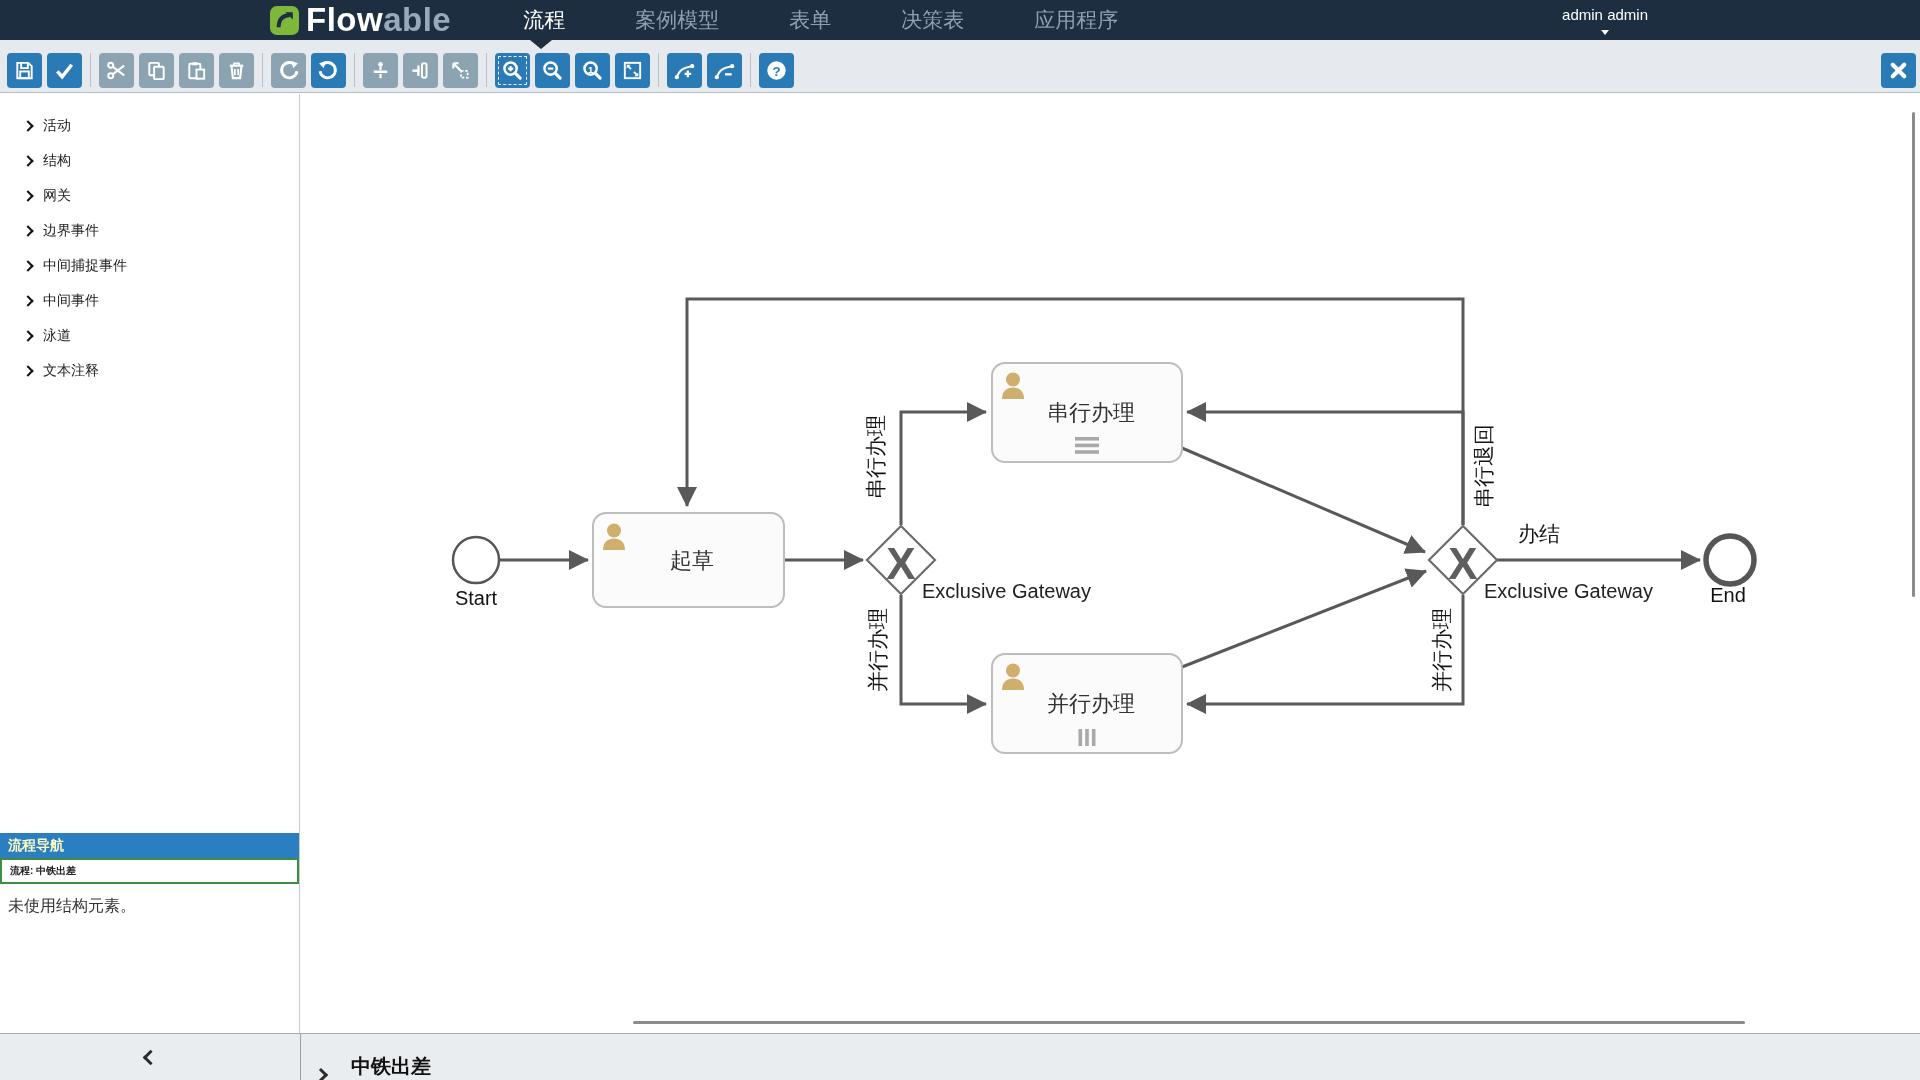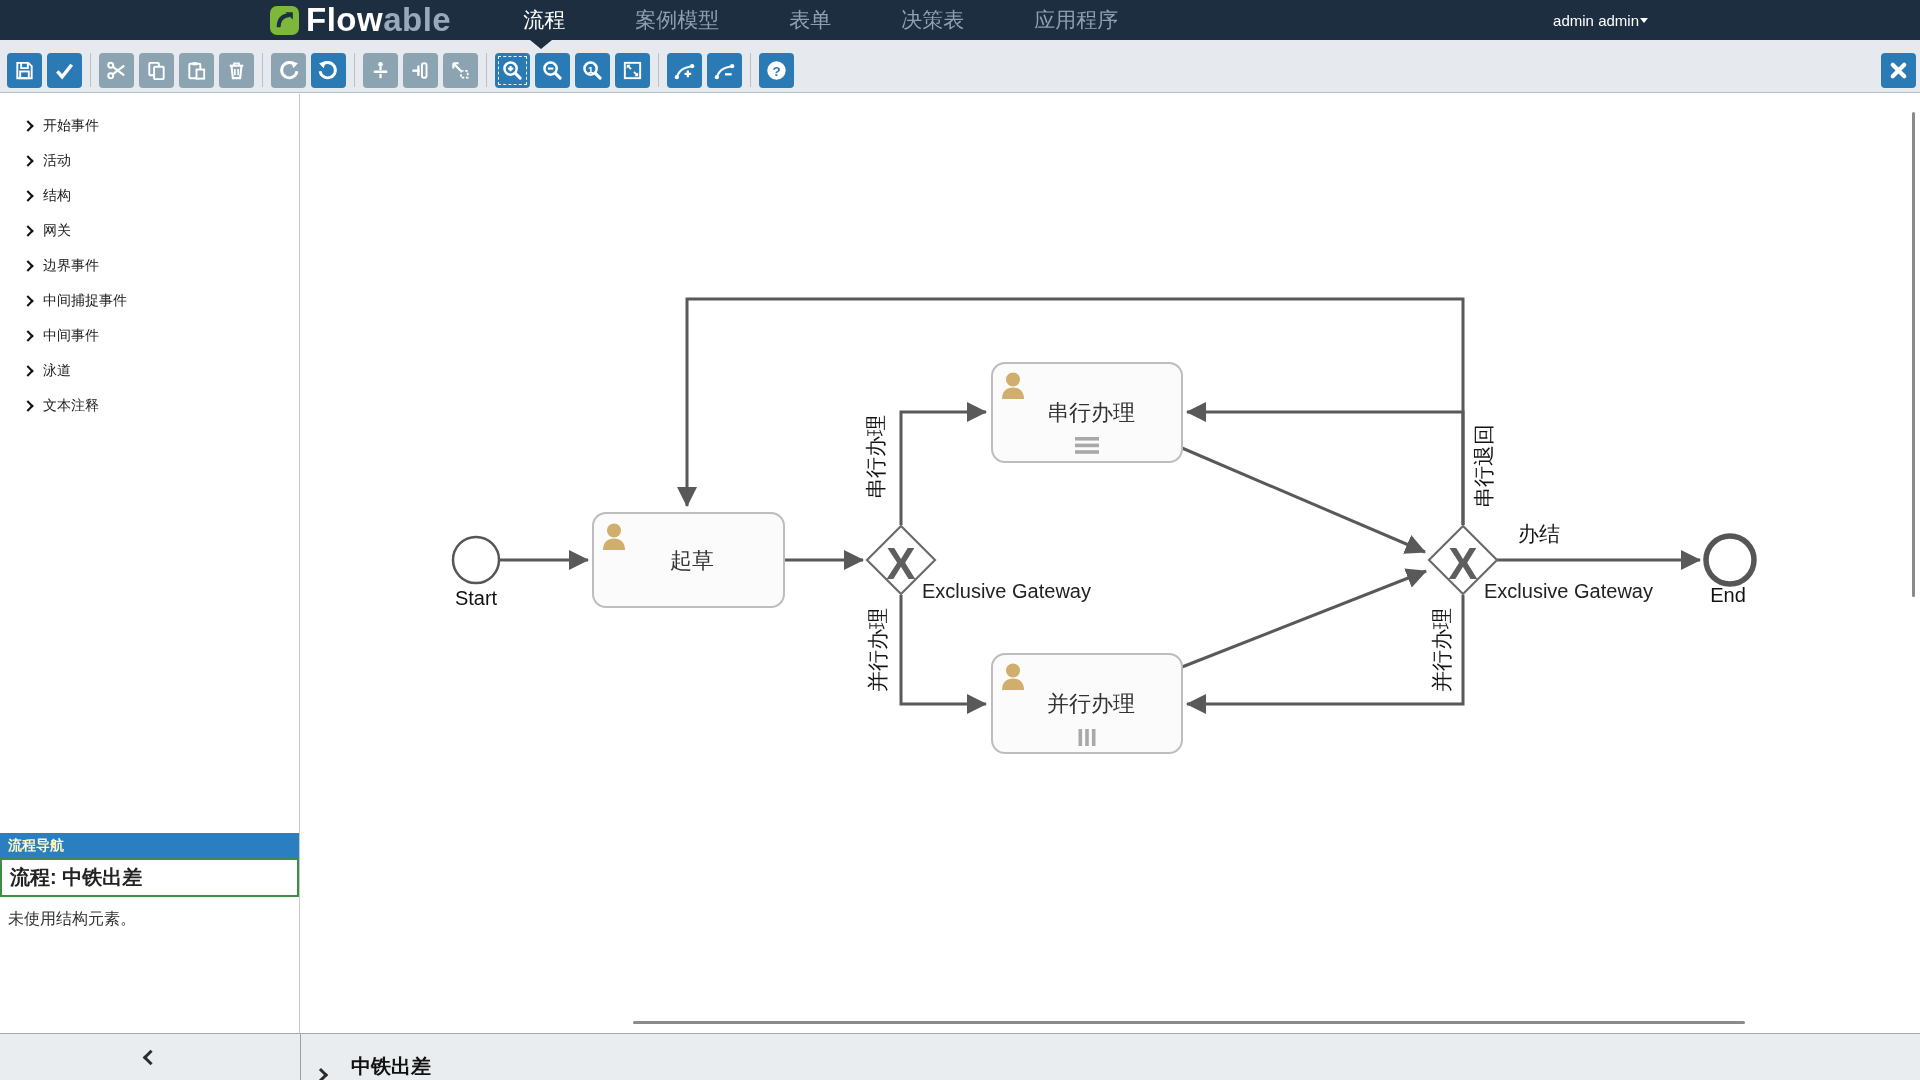--- a/index.html
+++ b/index.html
@@ -14,21 +14,21 @@
              align-items:center;justify-content:center;margin-right:7px;}
   .brand-txt{font-size:33px;font-weight:700;letter-spacing:.5px;color:#fff;}
   .brand-txt .alt{color:#97a9ba;font-weight:700;}
   .tabs{display:flex;gap:70px;margin-left:72px;align-items:center;}
   .tab{font-size:21px;color:#8d9fb0;cursor:pointer;white-space:nowrap;}
   .tab.active{color:#fff;}
   .nav-caret-pointer{position:absolute;left:530px;top:40px;width:0;height:0;z-index:5;
        border-left:11px solid transparent;border-right:11px solid transparent;
        border-top:9px solid #1d2e41;}
   .user{margin-left:auto;margin-right:272px;color:#fff;font-size:15px;display:flex;
-        align-items:center;gap:1px;cursor:pointer;}
+        align-items:center;gap:7px;cursor:pointer;flex-direction:column;}
   .caret-down{width:0;height:0;border-left:4.5px solid transparent;
         border-right:4.5px solid transparent;border-top:5.5px solid #fff;}
 
   
   .toolbar{position:absolute;left:0;top:40px;width:1920px;height:53px;background:#e6eaee;
            border-bottom:1px solid #b6bec5;display:flex;align-items:flex-start;
            padding-top:13px;box-sizing:border-box;}
   .tb{width:35px;height:35px;border-radius:4px;border:none;margin-left:5px;padding:0;
       display:flex;align-items:center;justify-content:center;cursor:pointer;}
   .tb.on{background:#2a7ab5;}
@@ -42,21 +42,21 @@
   .sidebar{position:absolute;left:0;top:94px;width:299px;height:939px;background:#fff;
            border-right:1px solid #c5cacd;box-sizing:content-box;}
   .palette{padding-top:14px;}
   .pal-item{height:35px;display:flex;align-items:center;padding-left:24px;gap:11px;
             font-size:14px;color:#1b1b1b;cursor:pointer;}
   .chev{display:inline-block;width:6px;height:6px;border-right:2.4px solid #111;
         border-bottom:2.4px solid #111;transform:rotate(-45deg);flex:0 0 auto;}
   .navigator{position:absolute;left:0;top:739px;width:100%;}
   .nav-hdr{background:#2b7fc0;color:#fef9c3;font-weight:700;font-size:14px;
            padding:4px 8px;height:17px;line-height:17px;}
-  .nav-cur{border:2px solid #3f8c43;background:#fff;font-weight:700;font-size:20px;
+  .nav-cur{border:2px solid #3f8c43;background:#fff;font-weight:700;font-size:10px;
            color:#222;padding:4px 8px;cursor:pointer;}
   .nav-note{font-size:16px;color:#333;padding:12px 8px;}
 
   
   .canvas{position:absolute;left:300px;top:94px;width:1620px;height:939px;background:#fff;}
   .hscroll{position:absolute;left:333px;top:927px;width:1112px;height:3px;background:#8b8b8b;border-radius:2px;}
   .vscroll{position:absolute;left:1612px;top:18px;width:3px;height:485px;background:#8b8b8b;border-radius:2px;}
 
   
   .footer{position:absolute;left:0;top:1033px;width:1920px;height:47px;background:#e9edf0;
@@ -240,24 +240,20 @@
   </button>
   <button class="tb on tb-close">
     <svg viewBox="0 0 24 24">
       <path d="M6 6l12 12M18 6L6 18" stroke="#fff" stroke-width="4.4" stroke-linecap="round"></path>
     </svg>
   </button>
 </div>
 
 <div class="sidebar">
   <div class="palette">
-    <div class="pal-item">
-        <span class="chev"></span>
-        <span>开始事件</span>
-      </div>
     <div class="pal-item">
         <span class="chev"></span>
         <span>活动</span>
       </div>
     <div class="pal-item">
         <span class="chev"></span>
         <span>结构</span>
       </div>
     <div class="pal-item">
         <span class="chev"></span>

